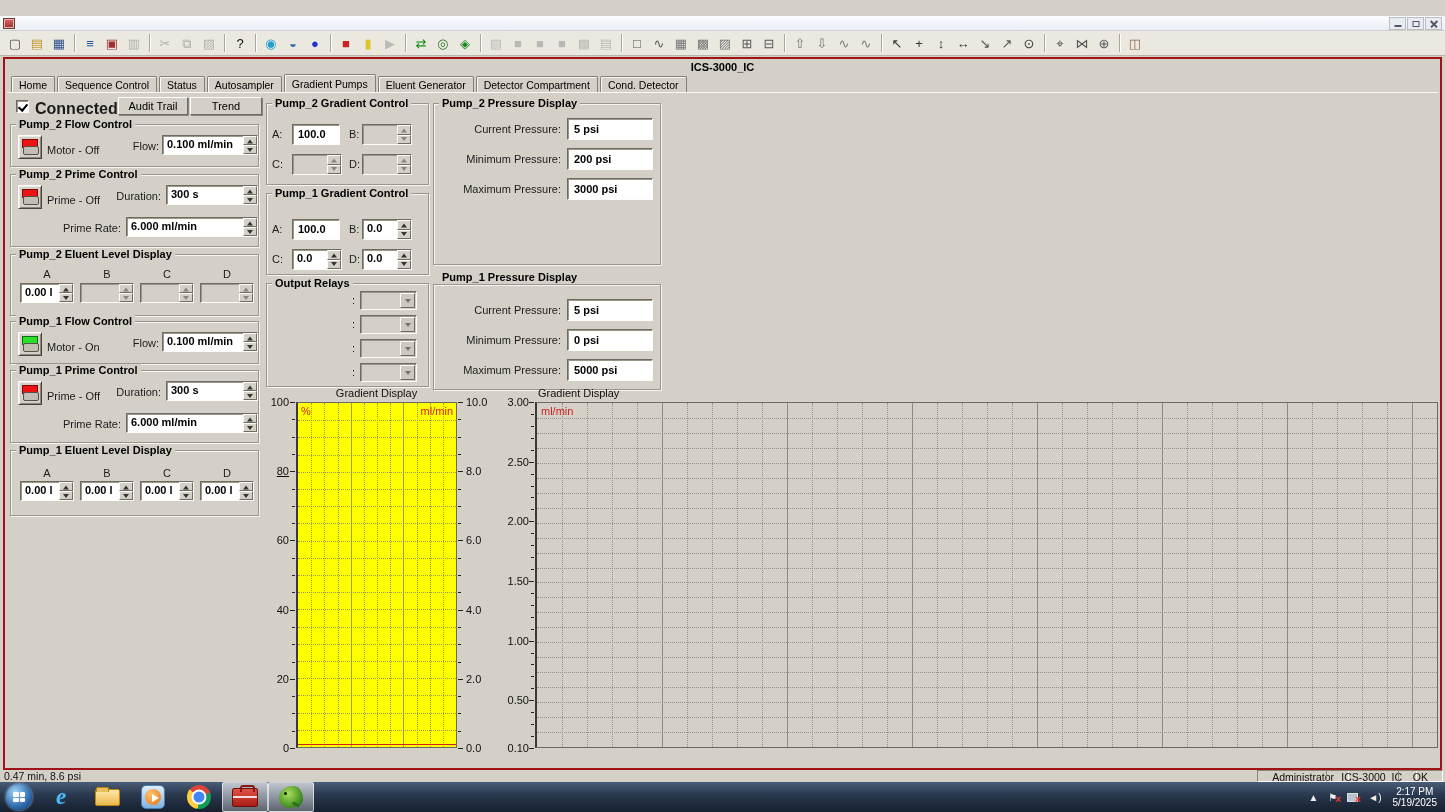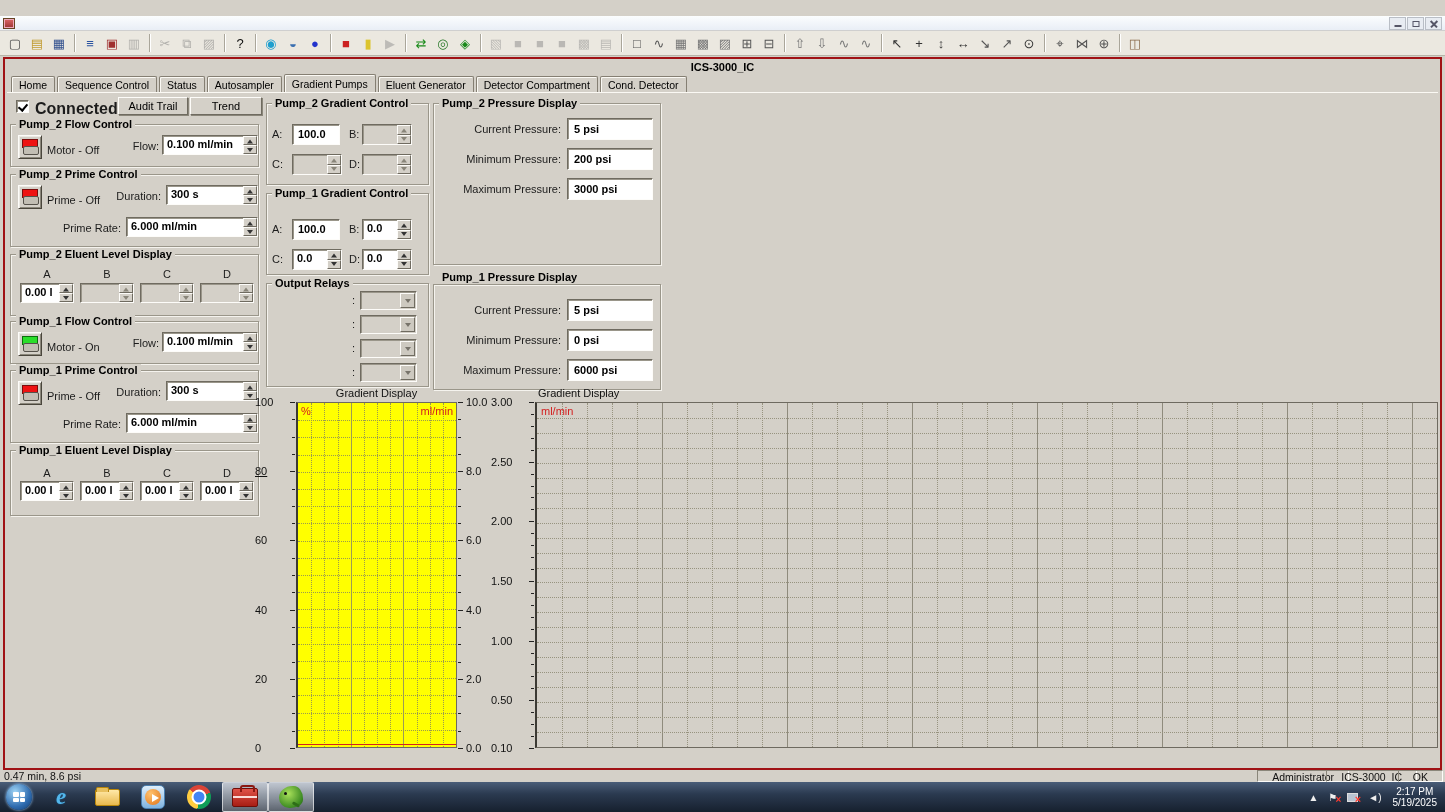--- a/index.html
+++ b/index.html
@@ -85,21 +85,21 @@
   .plot{position:absolute;border:1px solid #6e6a60;border-left:2px solid #3c3a34;overflow:hidden}
   .gv{position:absolute;top:0;bottom:0;width:0;border-left:1px dotted #97937f}
   .gh{position:absolute;left:0;right:0;height:0;border-top:1px dotted #97937f}
   .gv.gsolid{border-left-style:solid;border-left-color:#8f8b7d}
   .chart1 .gv,.chart1 .gh{border-color:#9a9a4e}
   .chart1 .gv.gsolid{border-left-color:#9c9c55}
   .redline{position:absolute;left:0;right:0;height:1px;background:#d42020}
   .unitlbl{position:absolute;color:#d42020;font-size:11px}
   .unitlbl.right{right:3px}
   .ticklbl{position:absolute;color:#111;font-size:11px;white-space:nowrap}
-  .ticklbl.r{text-align:left}
+  .ticklbl.r{text-align:right}
   .tick{position:absolute;background:#222}
 
   
   .statusbar{position:absolute;left:0;top:770px;width:100%;height:12px;background:#d4d0c8;font-size:10.5px;color:#111}
   .status-left{position:absolute;left:4px;top:0}
   .scell{position:absolute;top:0;height:12px;border:1px solid;border-color:#8a867a #fdfcf9 #fdfcf9 #8a867a;padding:0 14px;white-space:nowrap}
 
   
   .taskbar{position:absolute;left:0;top:782px;width:100%;height:30px;background:linear-gradient(#4a5d78,#2b3a50 40%,#16202e);display:flex;align-items:center}
   .start{width:38px;height:30px;display:flex;align-items:center;justify-content:center;cursor:default}
@@ -460,21 +460,21 @@
         <div class="pressbox" style="left: 562px; top: 59px; width: 86px; height: 22px;">5 psi</div>
         <div class="lbl r" style="left: 430px; top: 94px; width: 126px; height: 12px;">Minimum Pressure:</div>
         <div class="pressbox" style="left: 562px; top: 89px; width: 86px; height: 22px;">200 psi</div>
         <div class="lbl r" style="left: 430px; top: 124px; width: 126px; height: 12px;">Maximum Pressure:</div>
         <div class="pressbox" style="left: 562px; top: 119px; width: 86px; height: 22px;">3000 psi</div>
         <div class="lbl r" style="left: 430px; top: 245px; width: 126px; height: 12px;">Current Pressure:</div>
         <div class="pressbox" style="left: 562px; top: 240px; width: 86px; height: 22px;">5 psi</div>
         <div class="lbl r" style="left: 430px; top: 275px; width: 126px; height: 12px;">Minimum Pressure:</div>
         <div class="pressbox" style="left: 562px; top: 270px; width: 86px; height: 22px;">0 psi</div>
         <div class="lbl r" style="left: 430px; top: 305px; width: 126px; height: 12px;">Maximum Pressure:</div>
-        <div class="pressbox" style="left: 562px; top: 300px; width: 86px; height: 22px;">6000 psi</div>
+        <div class="pressbox" style="left: 562px; top: 300px; width: 86px; height: 22px;">5000 psi</div>
         <div class="ctitle" style="left: 291px; top: 328px; width: 161px; height: 13px; text-align: center;">Gradient Display</div>
         <div class="plot chart1" style="left: 291px; top: 343px; width: 161px; height: 346px; background: rgb(255, 255, 0);">
           <div class="gv" style="left: 8.33333%;"></div>
           <div class="gv" style="left: 16.6667%;"></div>
           <div class="gv" style="left: 25%;"></div>
           <div class="gv gsolid" style="left: 33.3333%;"></div>
           <div class="gv" style="left: 41.6667%;"></div>
           <div class="gv" style="left: 50%;"></div>
           <div class="gv" style="left: 58.3333%;"></div>
           <div class="gv gsolid" style="left: 66.6667%;"></div>

